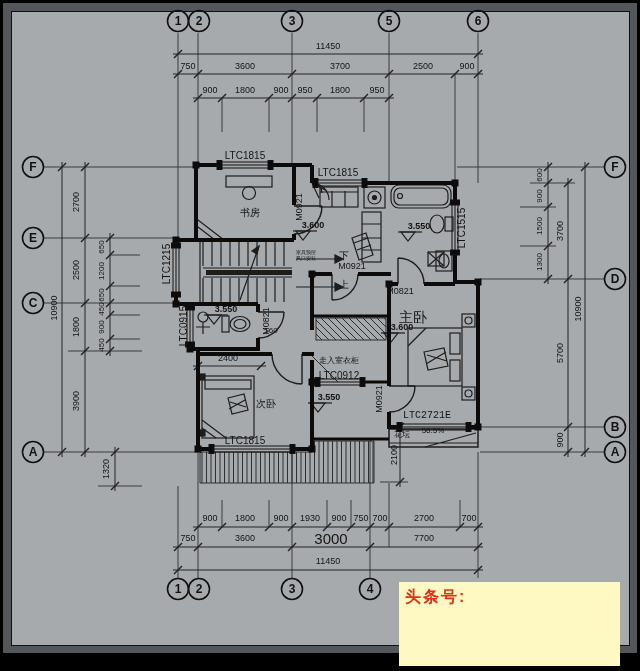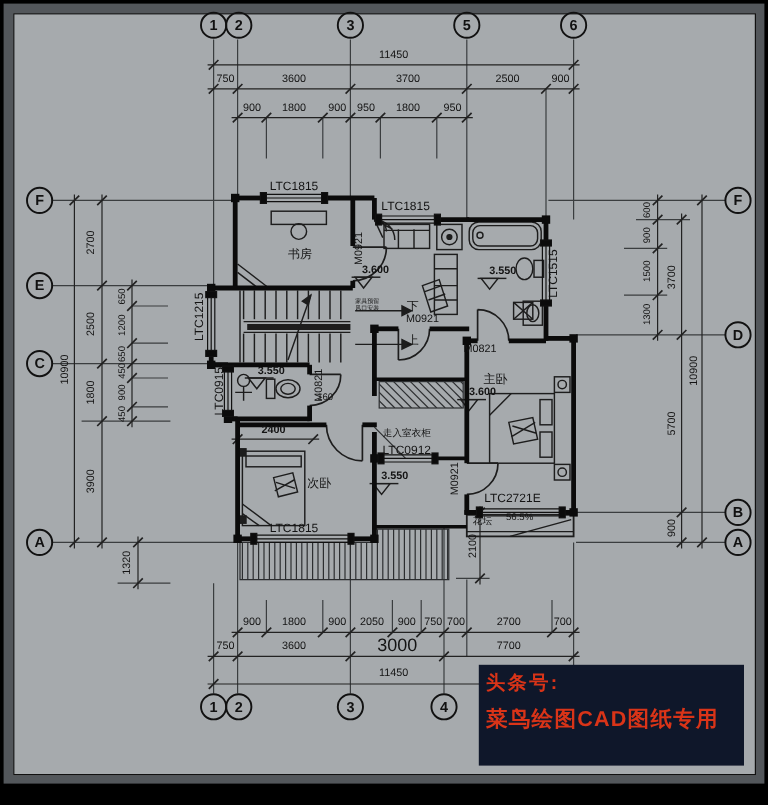--- a/index.html
+++ b/index.html
@@ -437,21 +437,21 @@
       <span class="lbl" style="left: 467px; top: 66px; font-size: 9px;">900</span>
       <span class="lbl" style="left: 210px; top: 90px; font-size: 9px;">900</span>
       <span class="lbl" style="left: 245px; top: 90px; font-size: 9px;">1800</span>
       <span class="lbl" style="left: 281px; top: 90px; font-size: 9px;">900</span>
       <span class="lbl" style="left: 305px; top: 90px; font-size: 9px;">950</span>
       <span class="lbl" style="left: 340px; top: 90px; font-size: 9px;">1800</span>
       <span class="lbl" style="left: 377px; top: 90px; font-size: 9px;">950</span>
       <span class="lbl" style="left: 210px; top: 518px; font-size: 9px;">900</span>
       <span class="lbl" style="left: 245px; top: 518px; font-size: 9px;">1800</span>
       <span class="lbl" style="left: 281px; top: 518px; font-size: 9px;">900</span>
-      <span class="lbl" style="left: 310px; top: 518px; font-size: 9px;">2050</span>
+      <span class="lbl" style="left: 310px; top: 518px; font-size: 9px;">1930</span>
       <span class="lbl" style="left: 339px; top: 518px; font-size: 9px;">900</span>
       <span class="lbl" style="left: 361px; top: 518px; font-size: 9px;">750</span>
       <span class="lbl" style="left: 380px; top: 518px; font-size: 9px;">700</span>
       <span class="lbl" style="left: 424px; top: 518px; font-size: 9px;">2700</span>
       <span class="lbl" style="left: 469px; top: 518px; font-size: 9px;">700</span>
       <span class="lbl" style="left: 188px; top: 538px; font-size: 9px;">750</span>
       <span class="lbl" style="left: 245px; top: 538px; font-size: 9px;">3600</span>
       <span class="lbl" style="left: 331px; top: 538px; font-size: 15px;">3000</span>
       <span class="lbl" style="left: 424px; top: 538px; font-size: 9px;">7700</span>
       <span class="lbl" style="left: 328px; top: 561px; font-size: 9px;">11450</span>
@@ -469,38 +469,38 @@
       <span class="lbl rot" style="left: 106px; top: 469px; font-size: 9px;">1320</span>
       <span class="lbl rot" style="left: 540px; top: 175px; font-size: 8px;">600</span>
       <span class="lbl rot" style="left: 540px; top: 196px; font-size: 8px;">900</span>
       <span class="lbl rot" style="left: 540px; top: 226px; font-size: 8px;">1500</span>
       <span class="lbl rot" style="left: 540px; top: 262px; font-size: 8px;">1300</span>
       <span class="lbl rot" style="left: 560px; top: 231px; font-size: 9px;">3700</span>
       <span class="lbl rot" style="left: 560px; top: 353px; font-size: 9px;">5700</span>
       <span class="lbl rot" style="left: 560px; top: 440px; font-size: 9px;">900</span>
       <span class="lbl rot" style="left: 578px; top: 309px; font-size: 9px;">10900</span>
       <span class="lbl rot" style="left: 394px; top: 455px; font-size: 9px;">2100</span>
-      <span class="lbl" style="left: 228px; top: 358px; font-size: 9px; font-weight: bold;">2400</span>
+      <span class="lbl" style="left: 228px; top: 358px; font-size: 9px;">2400</span>
       <span class="lbl" style="left: 271px; top: 331px; font-size: 8px;">160</span>
       <span class="lbl" style="left: 245px; top: 156px; font-size: 10px;">LTC1815</span>
       <span class="lbl" style="left: 338px; top: 173px; font-size: 10px;">LTC1815</span>
       <span class="lbl rot" style="left: 462px; top: 228px; font-size: 10px;">LTC1515</span>
       <span class="lbl rot" style="left: 167px; top: 264px; font-size: 10px;">LTC1215</span>
       <span class="lbl rot" style="left: 184px; top: 326px; font-size: 10px;">LTC0915</span>
       <span class="lbl" style="left: 245px; top: 441px; font-size: 10px;">LTC1815</span>
       <span class="lbl" style="left: 339px; top: 376px; font-size: 10px;">LTC0912</span>
-      <span class="lbl" style="left: 427px; top: 416px; font-size: 10px;">LTC2721E</span>
+      <span class="lbl" style="left: 427px; top: 416px; font-size: 10px; font-family: Liberation Mono, monospace;">LTC2721E</span>
       <span class="lbl rot" style="left: 299px; top: 207px; font-size: 9px;">M0921</span>
       <span class="lbl" style="left: 352px; top: 266px; font-size: 9px;">M0921</span>
       <span class="lbl" style="left: 400px; top: 291px; font-size: 9px;">M0821</span>
       <span class="lbl rot" style="left: 266px; top: 321px; font-size: 9px;">M0821</span>
       <span class="lbl rot" style="left: 379px; top: 399px; font-size: 9px;">M0921</span>
       <span class="lbl" style="left: 250px; top: 213px; font-size: 10px;">书房</span>
       <span class="lbl" style="left: 266px; top: 404px; font-size: 10px;">次卧</span>
-      <span class="lbl" style="left: 413px; top: 317px; font-size: 10px;">主卧</span>
+      <span class="lbl" style="left: 413px; top: 317px; font-size: 14px;">主卧</span>
       <span class="lbl" style="left: 339px; top: 361px; font-size: 8px; text-align: center;">走入室衣柜</span>
       <span class="lbl" style="left: 402px; top: 435px; font-size: 8px;">花坛</span>
       <span class="lbl" style="left: 433px; top: 431px; font-size: 8px;">56.5%</span>
       <span class="lbl" style="left: 313px; top: 225px; font-size: 9px; font-weight: 700;">3.600</span>
       <span class="lbl" style="left: 419px; top: 226px; font-size: 9px; font-weight: 700;">3.550</span>
       <span class="lbl" style="left: 226px; top: 309px; font-size: 9px; font-weight: 700;">3.550</span>
       <span class="lbl" style="left: 402px; top: 327px; font-size: 9px; font-weight: 700;">3.600</span>
       <span class="lbl" style="left: 329px; top: 397px; font-size: 9px; font-weight: 700;">3.550</span>
       <span class="lbl" style="left: 344px; top: 256px; font-size: 10px;">下</span>
       <span class="lbl" style="left: 344px; top: 285px; font-size: 10px;">上</span>
@@ -519,17 +519,16 @@
       <span class="circle-num" style="left: 33px; top: 238px;">E</span>
       <span class="circle-num" style="left: 33px; top: 303px;">C</span>
       <span class="circle-num" style="left: 33px; top: 452px;">A</span>
       <span class="circle-num" style="left: 615px; top: 167px;">F</span>
       <span class="circle-num" style="left: 615px; top: 279px;">D</span>
       <span class="circle-num" style="left: 615px; top: 427px;">B</span>
       <span class="circle-num" style="left: 615px; top: 452px;">A</span>
     </div>
 
 
-  <div id="watermark" style="background: #0f172a; color: rgb(217, 52, 24);">
+  <div id="watermark" style="background: #fef9c3; color: rgb(217, 52, 24); margin-top: 28px;">
     <div id="wm1">头条号:</div>
-    <div id="wm2">菜鸟绘图CAD图纸专用</div>
   </div>
 </div>
 
 </body></html>

